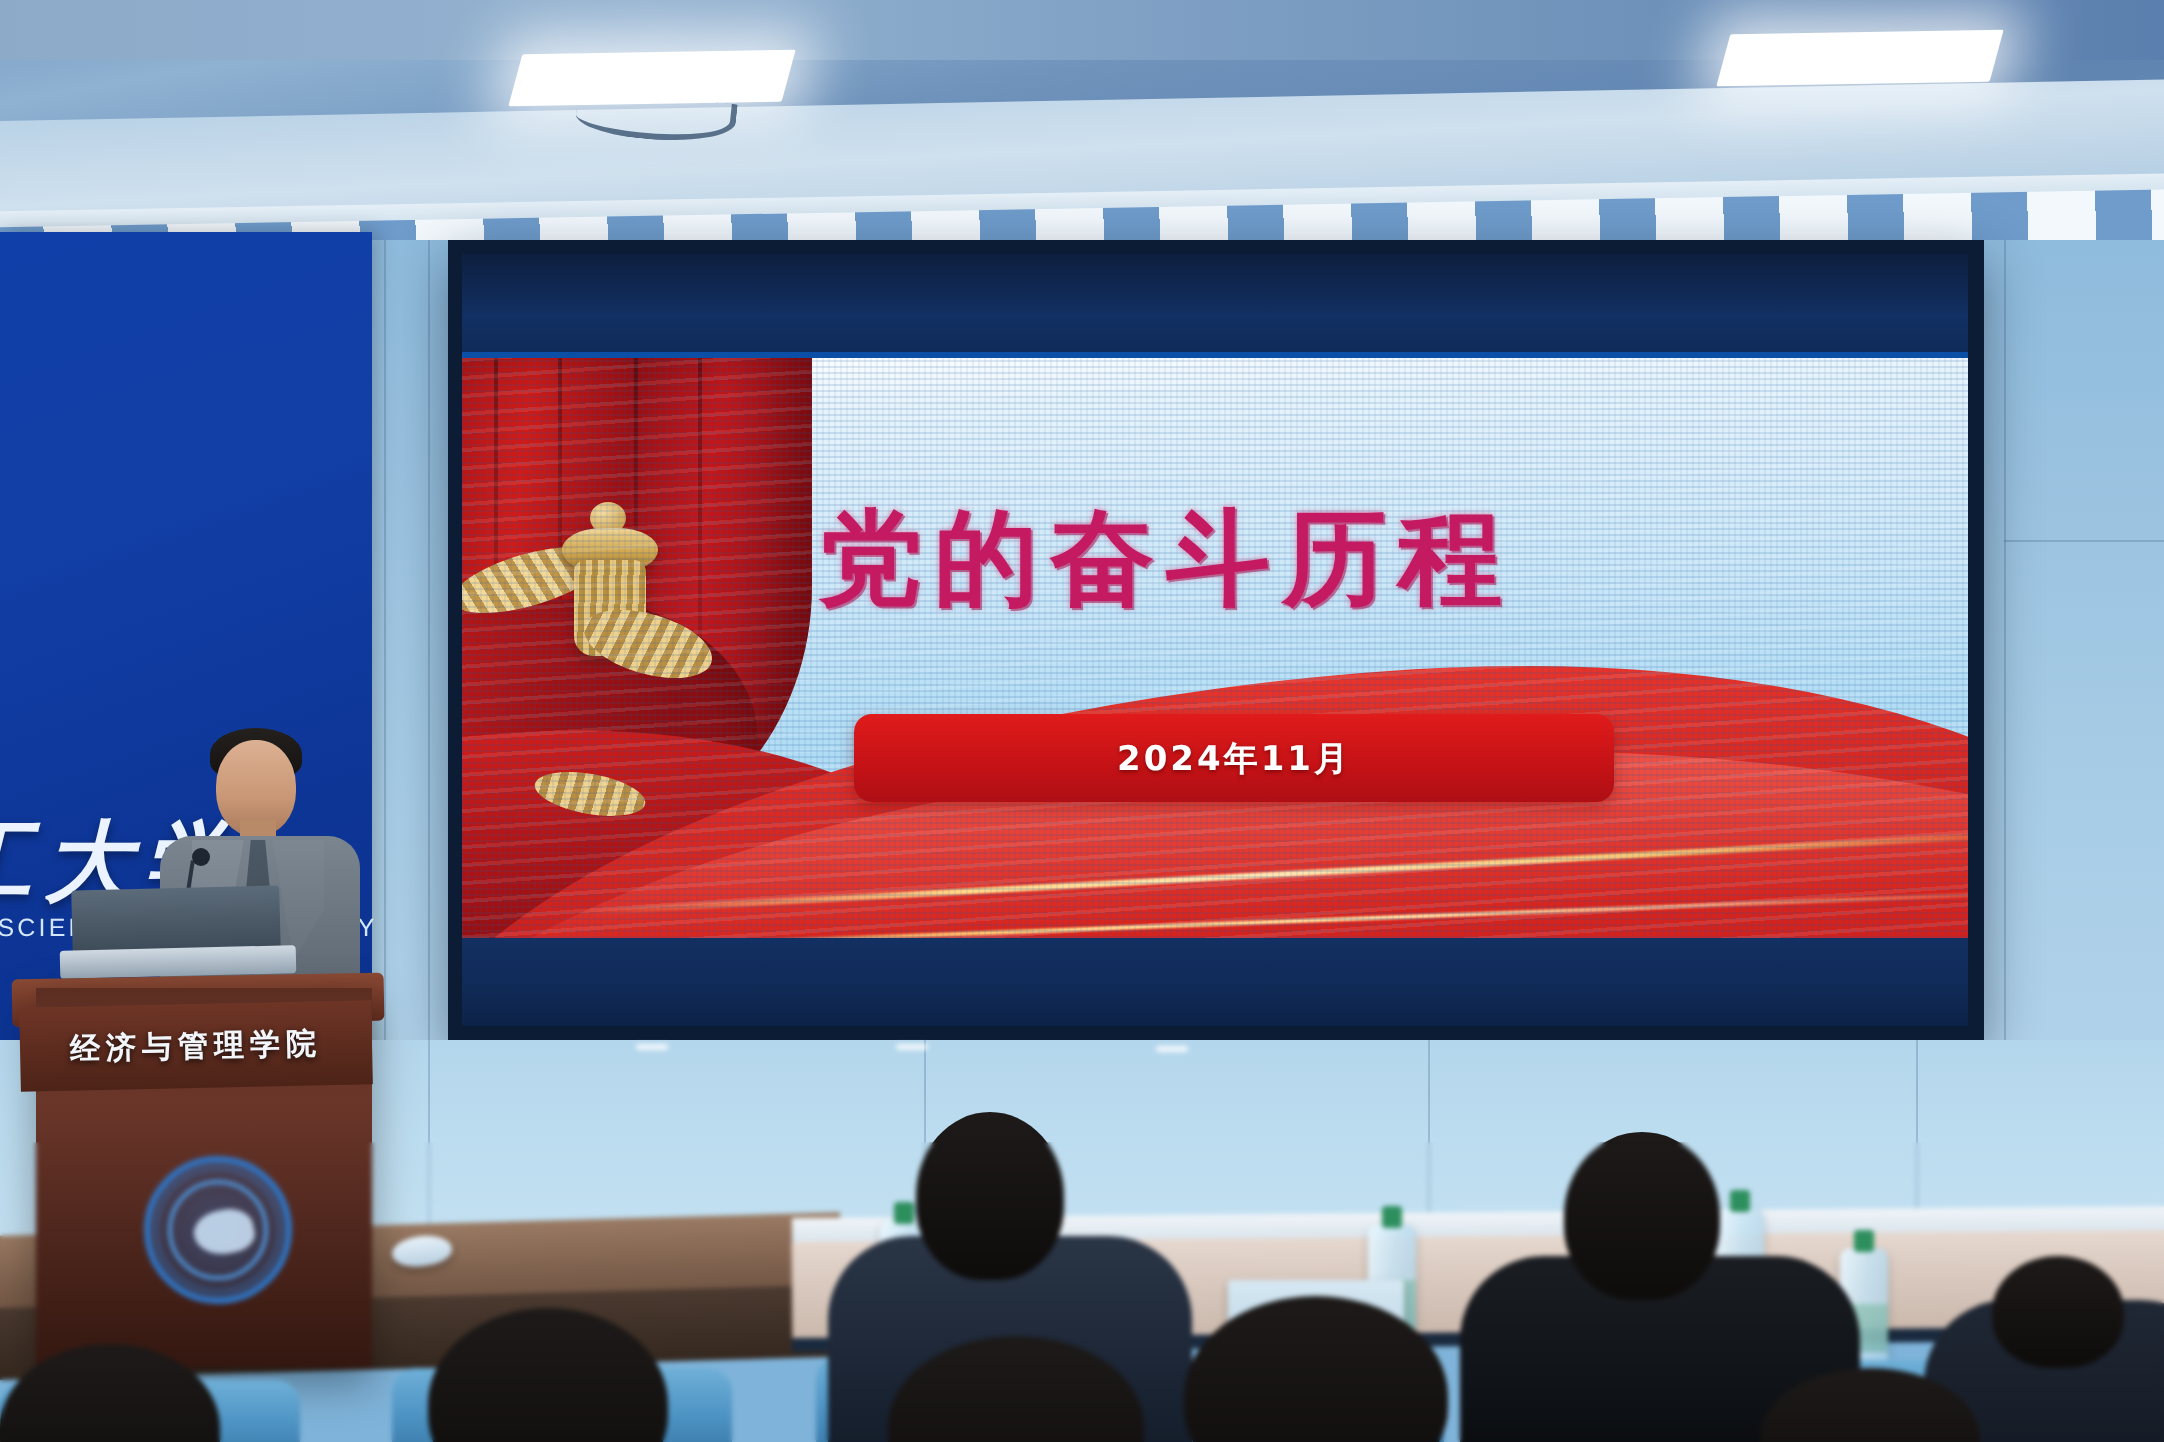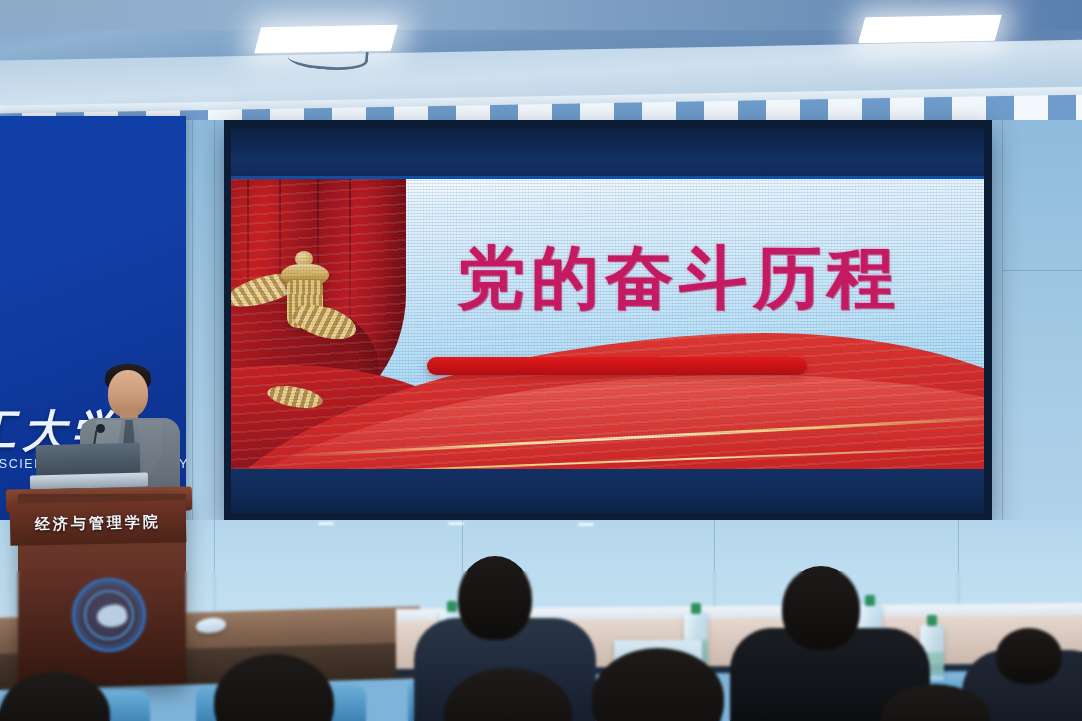--- a/index.html
+++ b/index.html
@@ -189,25 +189,24 @@
     background:linear-gradient(90deg,rgba(255,214,130,0) 0%,#ffd98a 25%,#ffe7b5 45%,#f3c168 70%,rgba(255,214,130,0) 100%);
     transform:rotate(-3.1deg); filter:blur(.6px);
   }
   .gold-line-b {
     position:absolute; left:20px; bottom:8px; width:820px; height:2px; z-index:6;
     background:linear-gradient(90deg,rgba(255,214,130,0) 0%,#ffd27a 30%,#ffe2a8 55%,rgba(255,214,130,0) 100%);
     transform:rotate(-2.2deg); filter:blur(.6px);
   }
 
   .slide-title {
-    position:absolute; left:178px; top:54px; z-index:8;
+    position:absolute; left:178px; top:66px; z-index:8;
     font-family:"DejaVu Sans", sans-serif; font-weight:700;
-    font-size:68px; letter-spacing:6px; color:#c41a62; white-space:nowrap;
+    font-size:52px; letter-spacing:6px; color:#c41a62; white-space:nowrap;
     text-shadow:0 0 3px rgba(220,40,110,.55), 1px 1px 0 rgba(150,10,70,.5);
-    margin-left:48px;
   }
   .slide-subbox {
     position:absolute; left:196px; top:178px; z-index:8;
     width:380px; padding:8px 0 10px; border-radius:9px;
     background:linear-gradient(180deg,#e01b1b 0%,#c41216 60%,#ae0f15 100%);
     text-align:center; box-shadow:0 3px 8px rgba(120,0,0,.35);
   }
   .slide-subbox .l1 { font-family:"DejaVu Sans", sans-serif; color:#fff;
       font-size:17px; letter-spacing:2px; font-weight:700; text-shadow:0 1px 2px rgba(90,0,0,.6); }
   .slide-subbox .l2 { font-family:"DejaVu Sans", sans-serif; color:#fff;
@@ -439,20 +438,21 @@
         <div class="rope2"></div>
         <div class="rope3"></div>
 
         <div class="wave-a"></div>
         <div class="wave-b"></div>
         <div class="gold-line-a"></div>
         <div class="gold-line-b"></div>
 
         <div class="slide-title">党的奋斗历程</div>
         <div class="slide-subbox">
+          <div class="l2">2024年11月</div>
         </div>
 
         <div class="scan-soft"></div>
         <div class="led-grid"></div>
       </div>
 
       <div class="lb-bot"></div>
     </div>
   </div>
 

